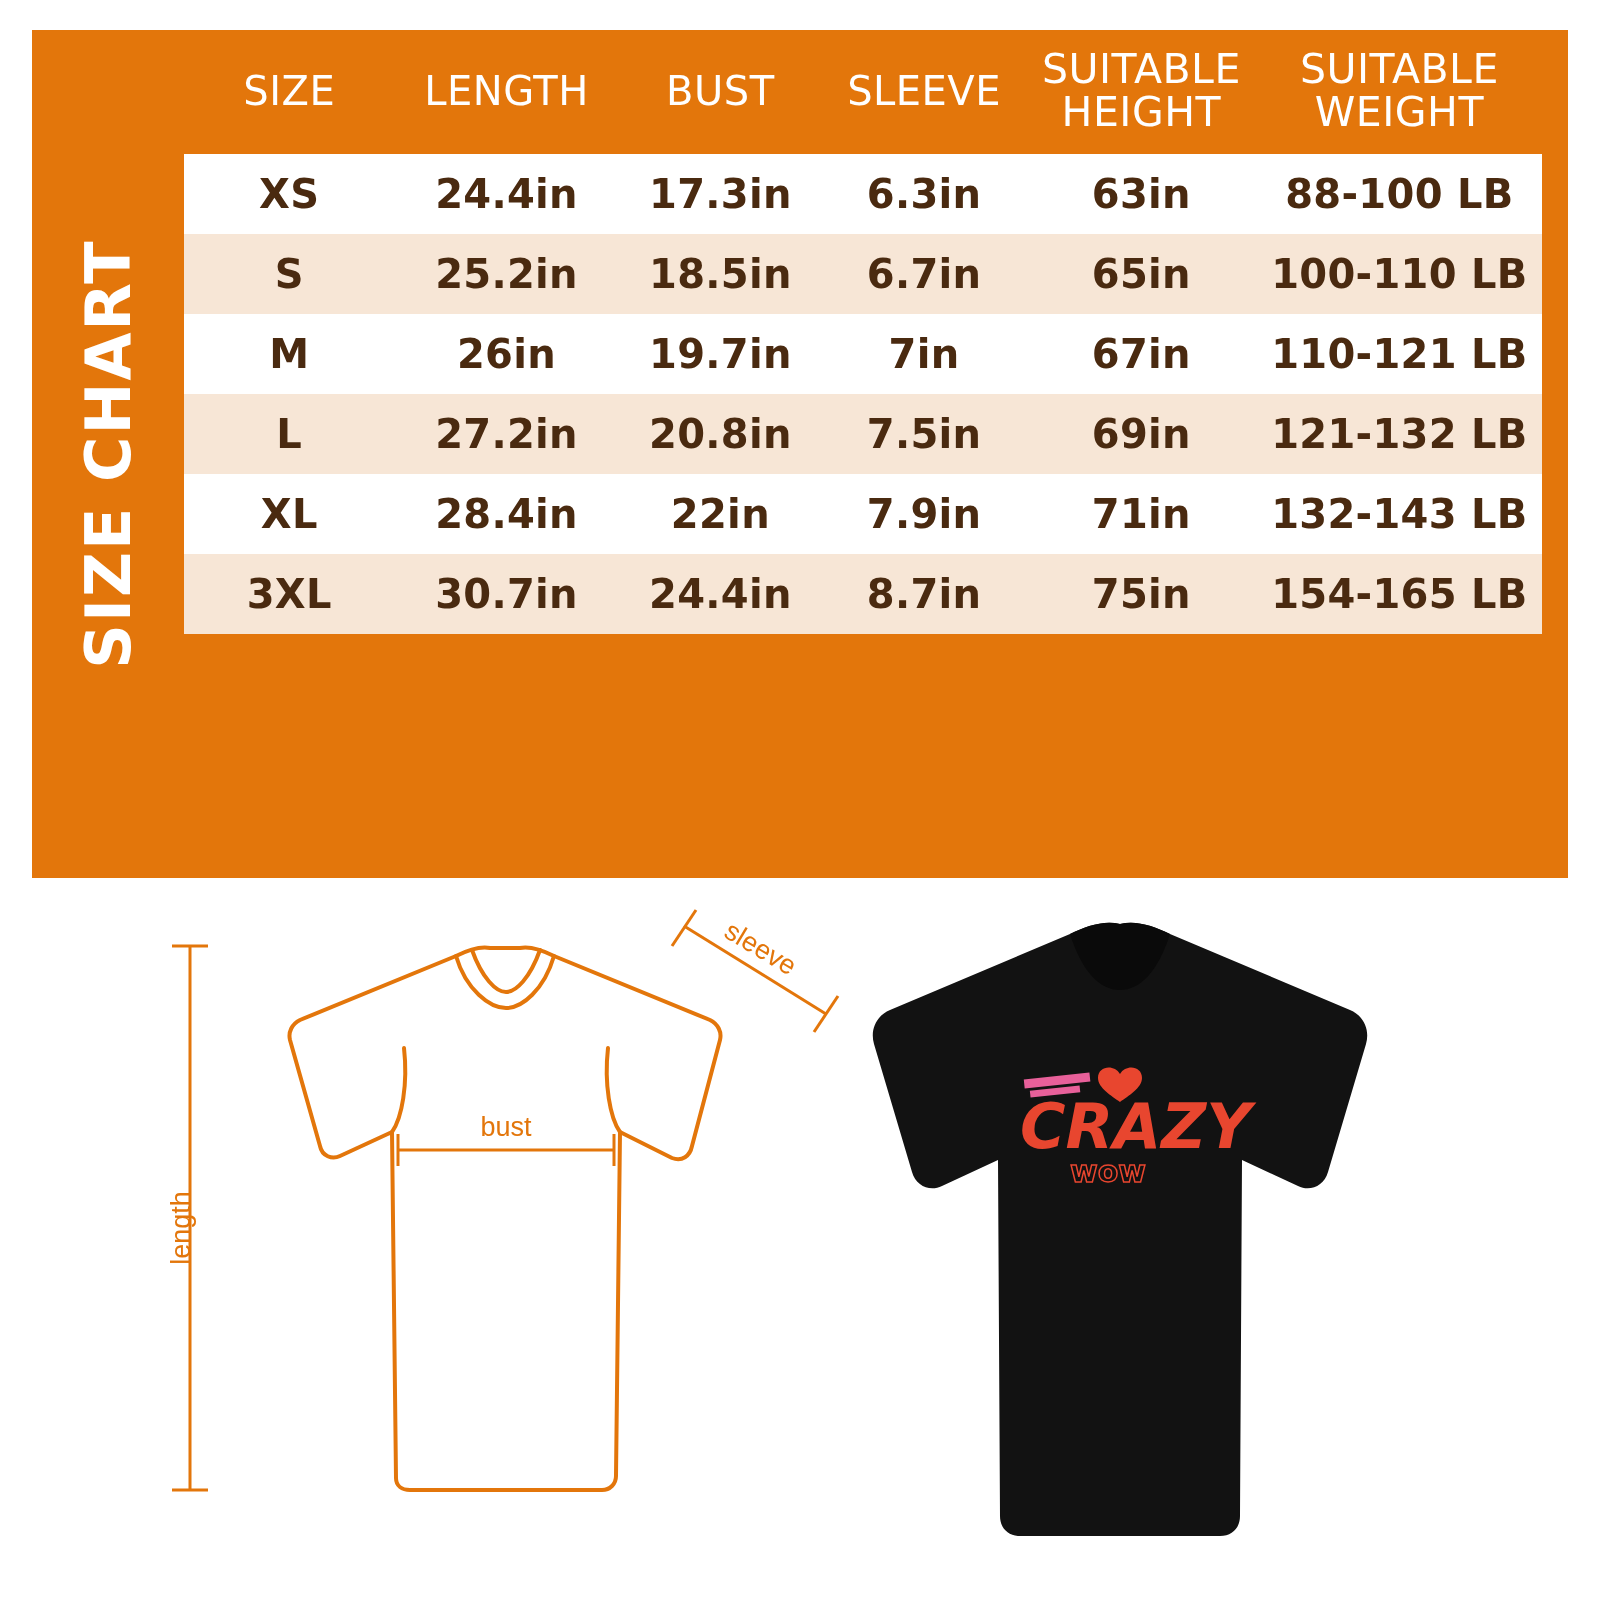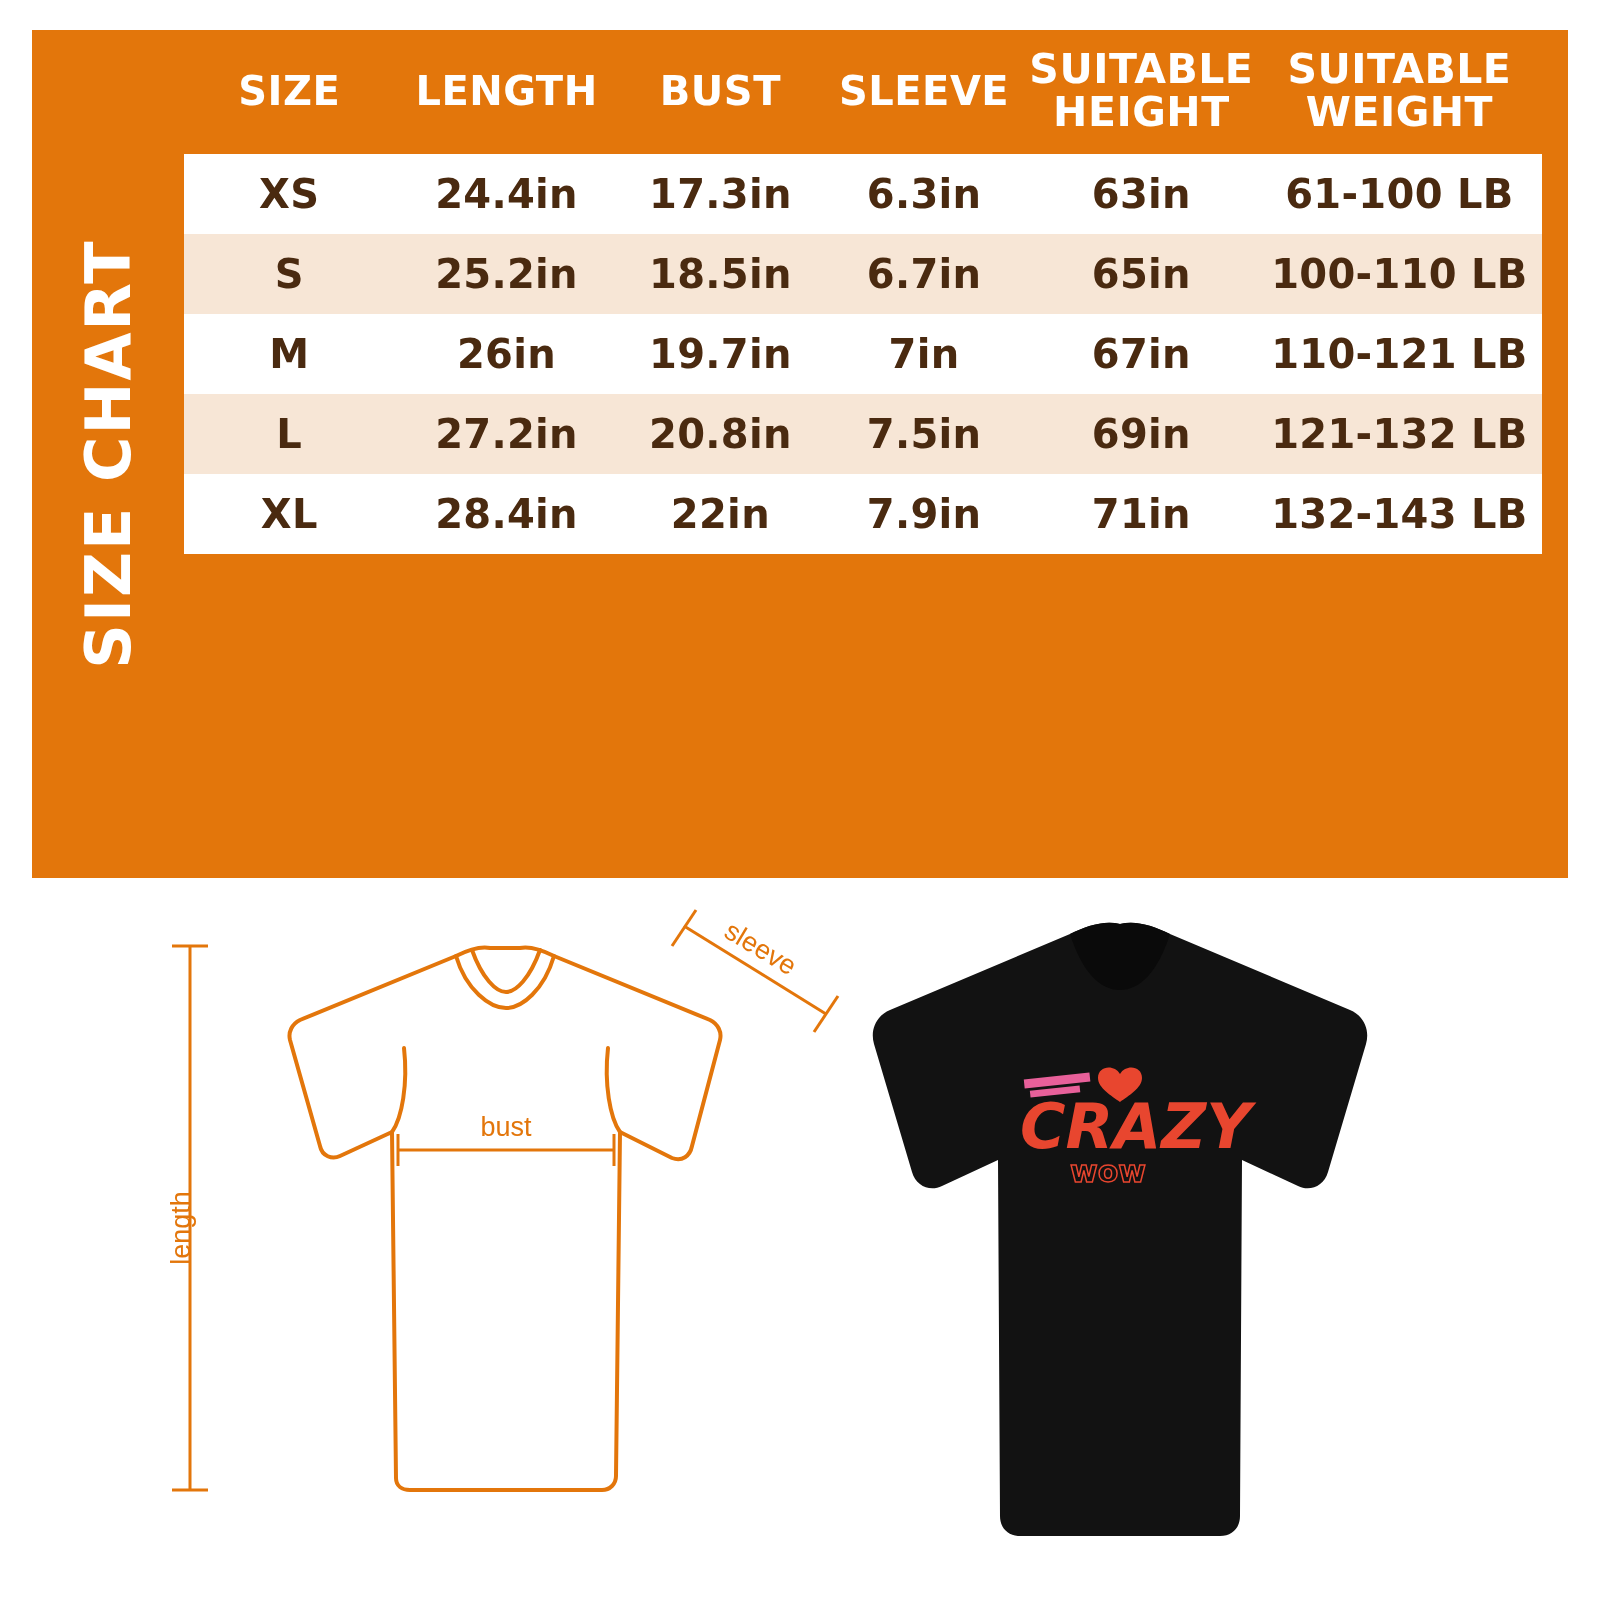--- a/index.html
+++ b/index.html
@@ -47,21 +47,21 @@
     box-sizing: border-box;
   }
   table.size-table {
     width: 100%;
     border-collapse: collapse;
     table-layout: fixed;
   }
   table.size-table th {
     color: #ffffff;
     font-size: 40px;
-    font-weight: bold;
+    font-weight: normal;
     font-family: "DejaVu Sans", sans-serif;
     padding: 18px 0 20px 0;
     line-height: 1.05;
     text-align: center;
     letter-spacing: 0.5px;
   }
   table.size-table th.small {
     font-size: 41px;
   }
   table.size-table td {
@@ -141,21 +141,21 @@
           </th>
         </tr>
       </thead>
       <tbody>
         <tr>
           <td>XS</td>
           <td>24.4in</td>
           <td>17.3in</td>
           <td>6.3in</td>
           <td>63in</td>
-          <td>61-100 LB</td>
+          <td>88-100 LB</td>
         </tr>
         <tr>
           <td>S</td>
           <td>25.2in</td>
           <td>18.5in</td>
           <td>6.7in</td>
           <td>65in</td>
           <td>100-110 LB</td>
         </tr>
         <tr>
@@ -174,20 +174,28 @@
           <td>69in</td>
           <td>121-132 LB</td>
         </tr>
         <tr>
           <td>XL</td>
           <td>28.4in</td>
           <td>22in</td>
           <td>7.9in</td>
           <td>71in</td>
           <td>132-143 LB</td>
+        </tr>
+        <tr>
+          <td>3XL</td>
+          <td>30.7in</td>
+          <td>24.4in</td>
+          <td>8.7in</td>
+          <td>75in</td>
+          <td>154-165 LB</td>
         </tr>
       </tbody>
     </table>
   </div>
 </div>
 
 <div class="diagram-area">
 
   <svg class="measure-diagram" width="700" height="640" viewBox="0 0 700 640">
     <g fill="none" stroke="#E3760B" stroke-width="4" stroke-linejoin="round" stroke-linecap="round">

